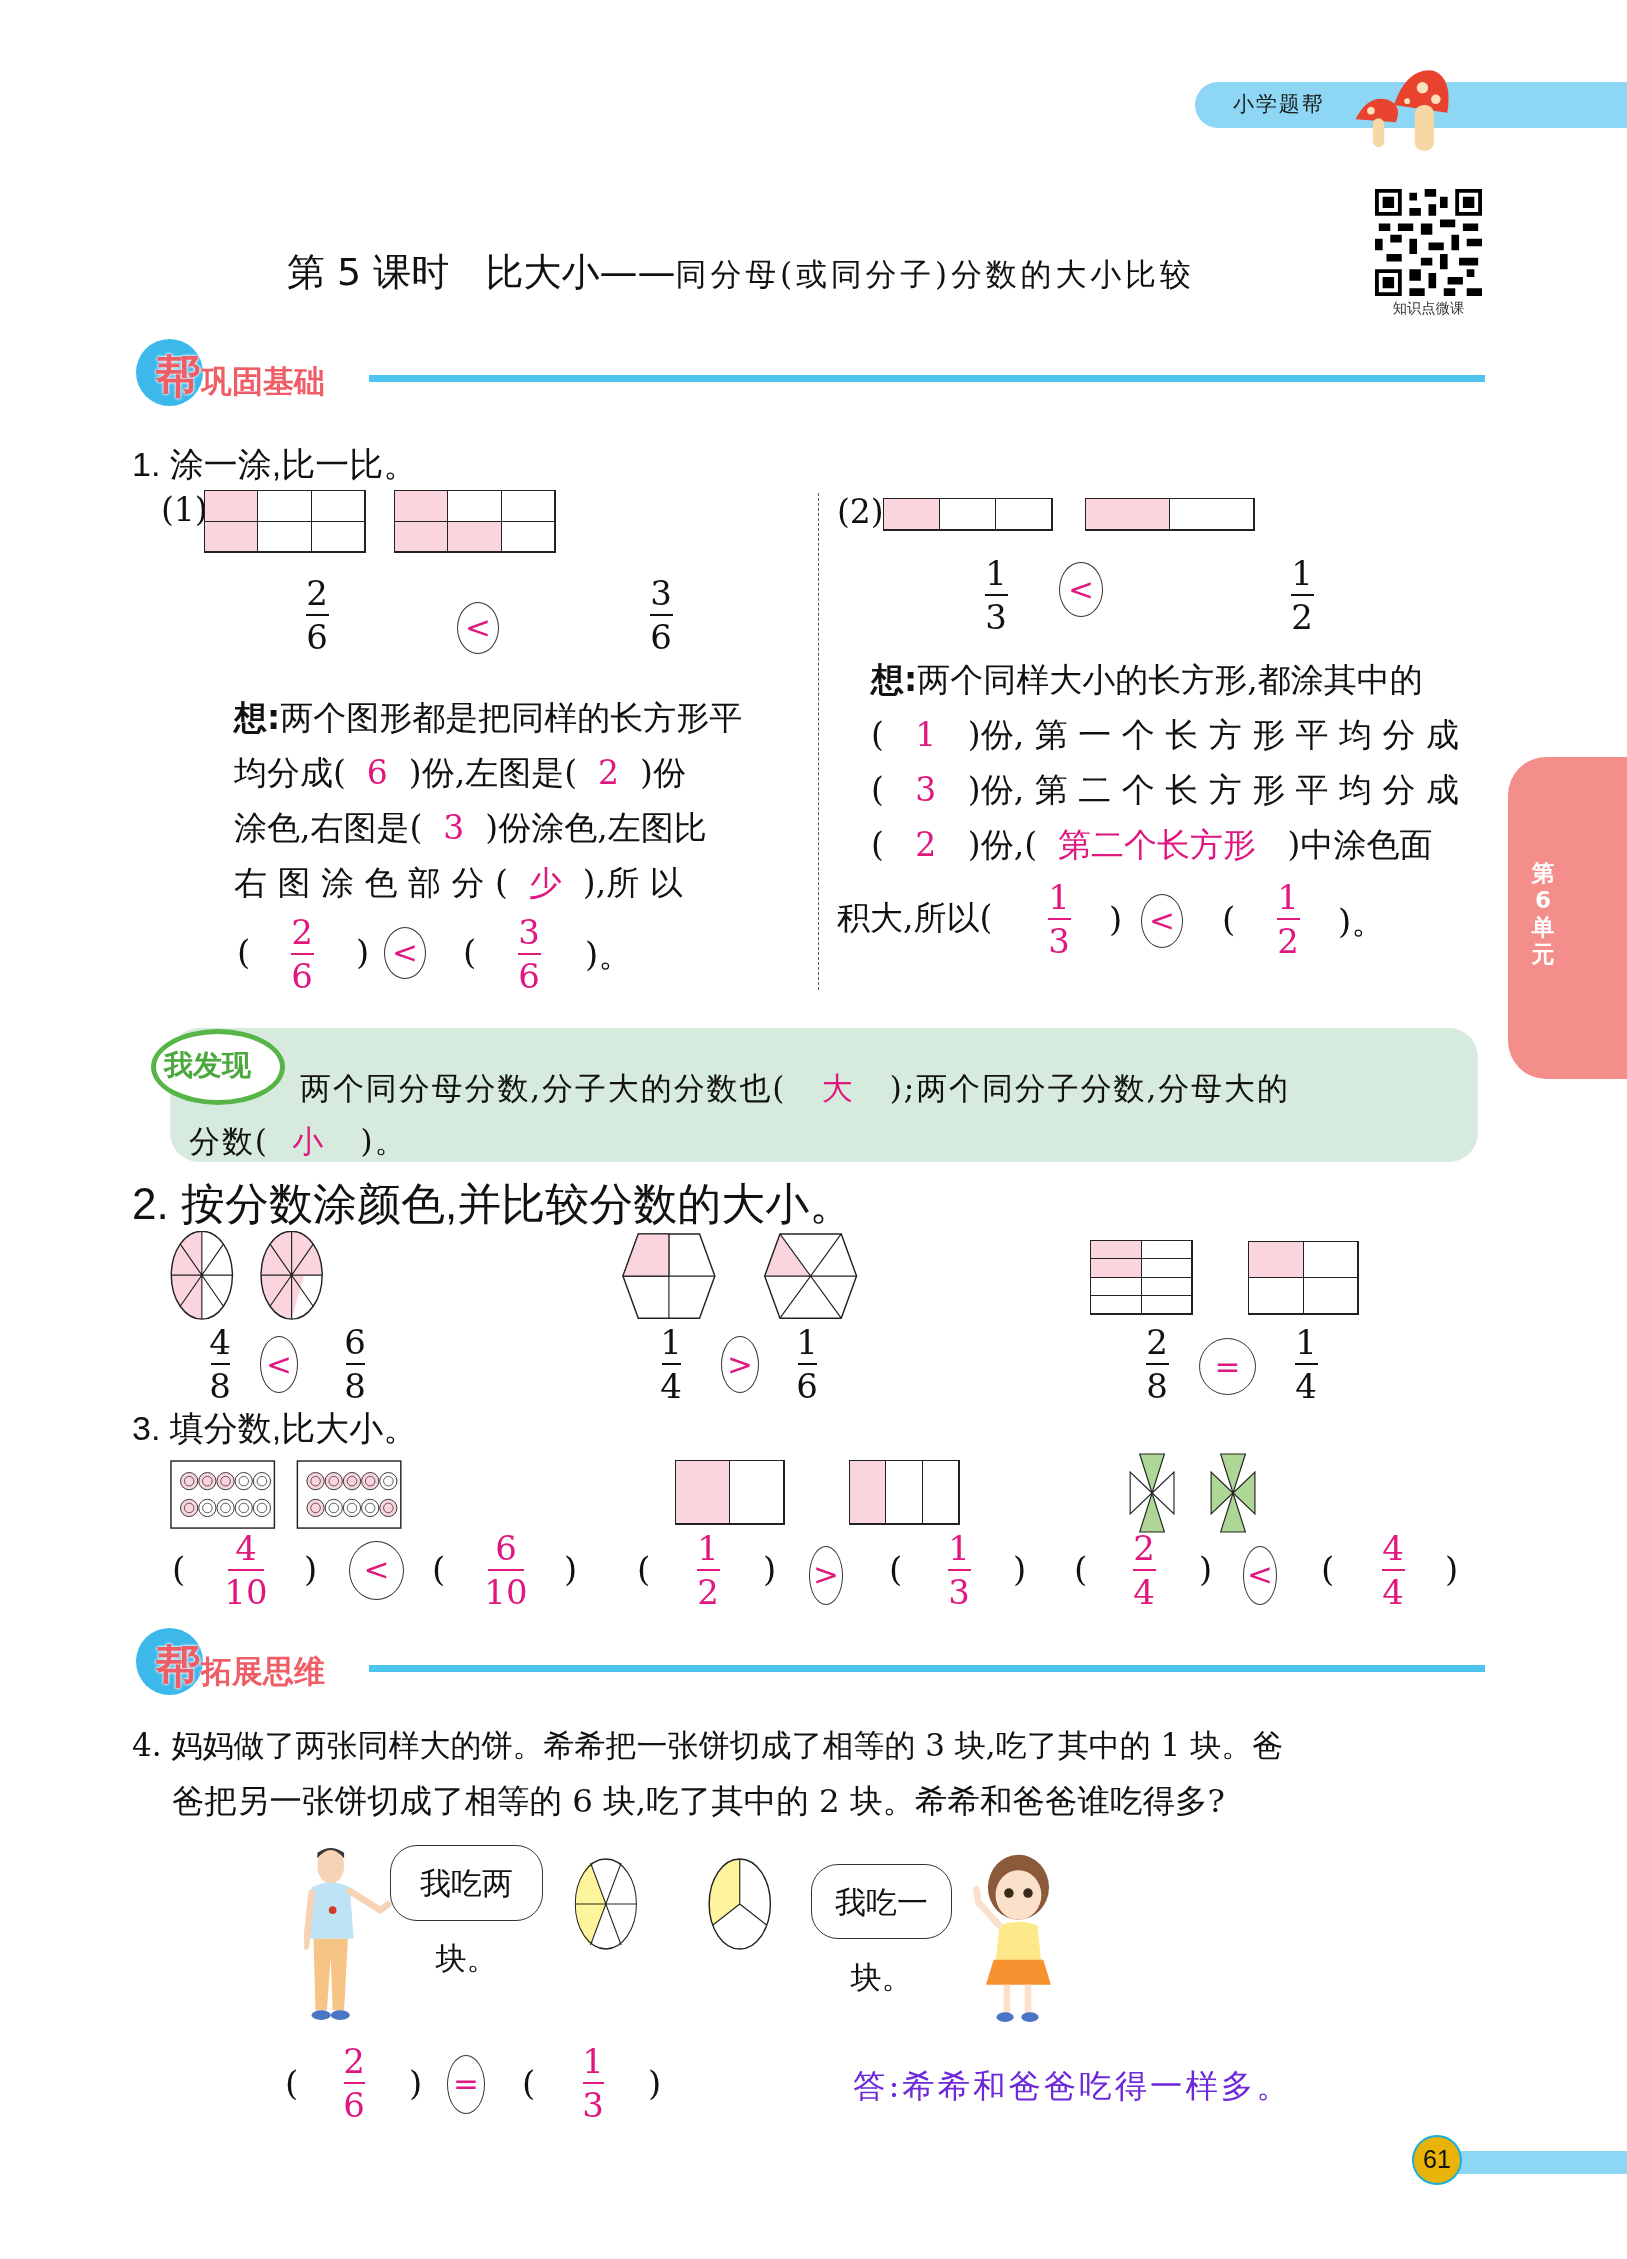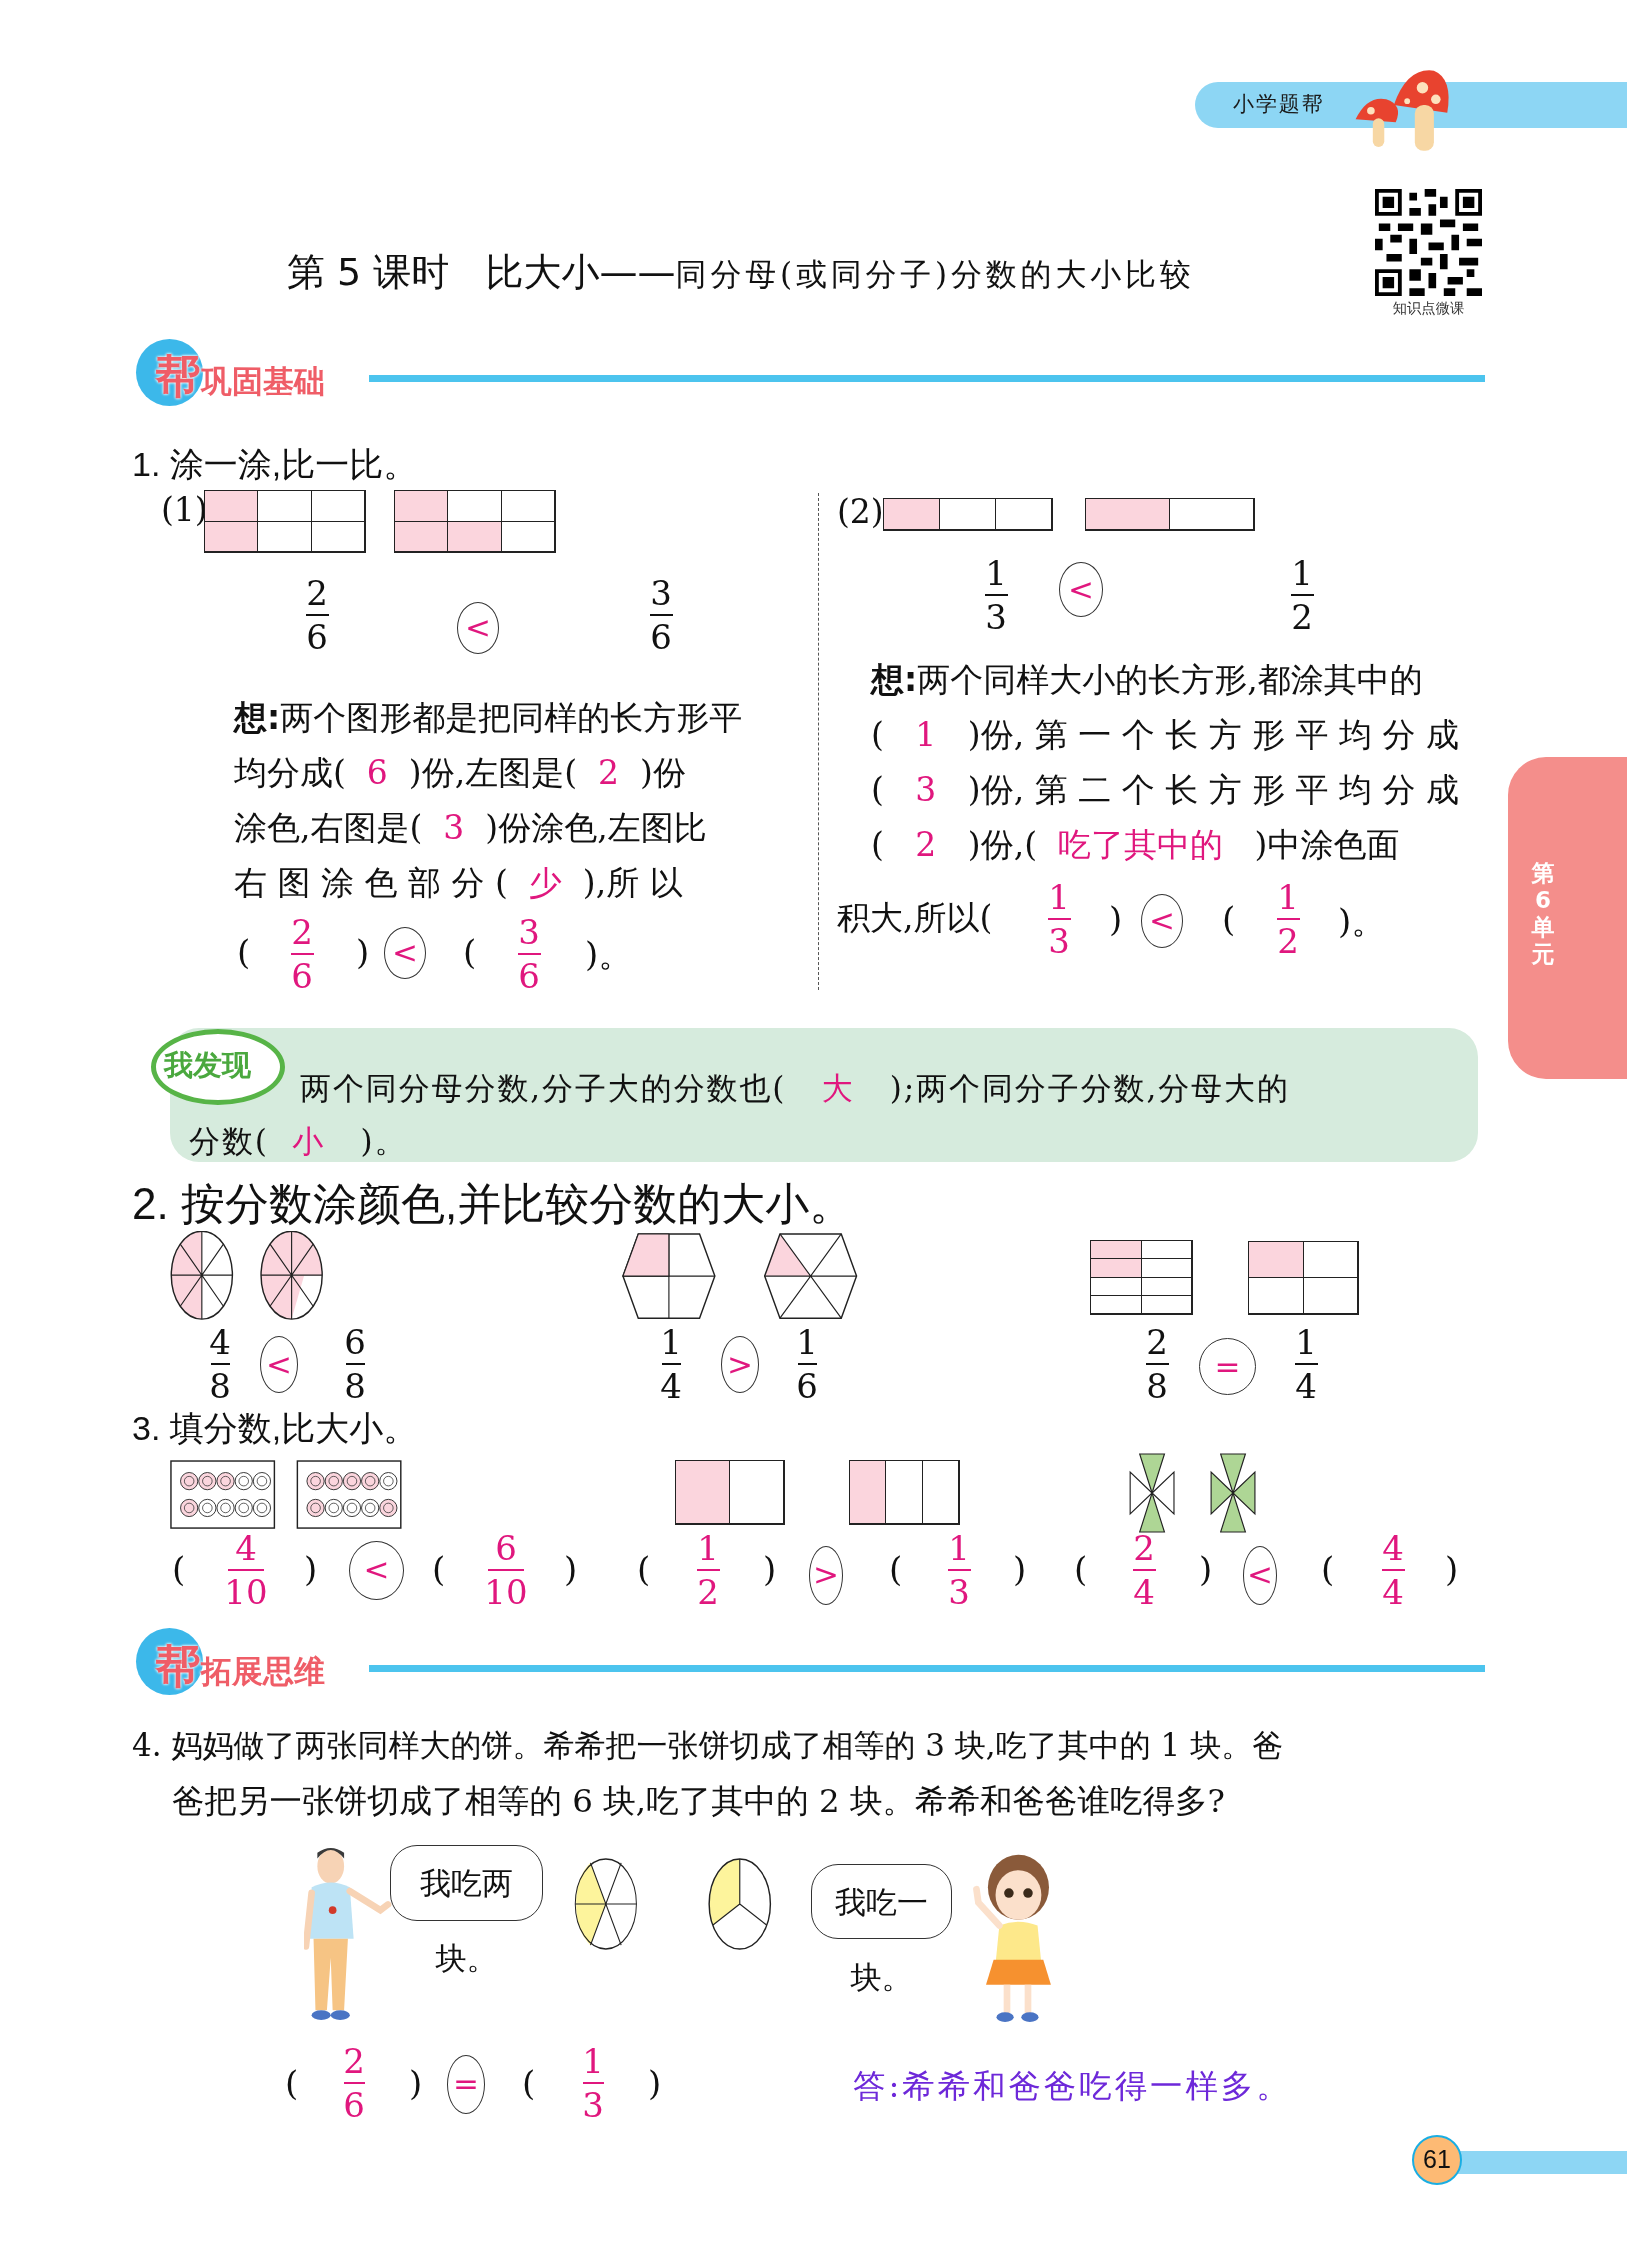--- a/index.html
+++ b/index.html
@@ -32,21 +32,21 @@
   .frac .num{display:block;}
   .frac .bar{display:block;height:1.9px;background:currentColor;margin:1.9px auto;}
   .frac .den{display:block;}
   .cmp{position:absolute;border:1.4px solid #333;border-radius:50%;text-align:center;color:#e0177e;font-size:31px;font-family:"DejaVu Sans",sans-serif;box-sizing:border-box;}
   .paren{position:absolute;font-size:34px;}
   .divider{left:818px;top:493px;width:0;height:497px;border-left:1.9px dashed #555;}
   .discover{left:170px;top:1028px;width:1308px;height:134px;background:#d6ebdd;border-radius:29px;}
   .bubble{left:151px;top:1029px;width:134px;height:76px;border:5.7px solid #57b447;border-radius:50%;background:#fff;box-sizing:border-box;}
   .bubble-label{left:164px;top:1046px;color:#4aa83e;font-family:"DejaVu Sans",sans-serif;font-weight:bold;font-size:29px;}
   .speech{border:1.4px solid #333;border-radius:27px;background:#fff;font-size:31px;text-align:center;line-height:75px;box-sizing:border-box;}
-  .page-num{left:1412px;top:2135px;width:50px;height:50px;border:2.9px solid #1aaee3;border-radius:50%;background:#fdba74;box-sizing:border-box;text-align:center;line-height:44px;font-family:"Liberation Sans",sans-serif;font-size:25px;z-index:2;}
+  .page-num{left:1412px;top:2135px;width:50px;height:50px;border:2.9px solid #1aaee3;border-radius:50%;background:#eab308;box-sizing:border-box;text-align:center;line-height:44px;font-family:"Liberation Sans",sans-serif;font-size:25px;z-index:2;}
   .page-bar{left:1458px;top:2151px;width:170px;height:23px;background:#8dd6f4;}
   .answer{font-size:32.5px;color:#6d28d9;letter-spacing:2.9px;}
 </style>
 </head>
 <body>
 
 <div class="abs top-bar"></div>
 <div class="abs brand">小学题帮</div>
 <svg class="abs" style="left:1348px;top:57px" width="105" height="96" viewBox="0 0 110 100">
   <path d="M8 65 Q20 40 40 44 Q58 50 50 68 Z" fill="#e8432f"></path>
@@ -157,21 +157,21 @@
 <div class="frac" style="left:1281px;top:554px;width:42px">
     <span class="num">1</span>
     <span class="bar" style="width:23px"></span>
     <span class="den">2</span>
   </div>
 
 <div class="abs txt" style="left:871px;top:652px;line-height:55px">
   <b style="font-family:'DejaVu Sans',sans-serif">想:</b><span>两个同样大小的长方形,都涂其中的</span><br>
   (&nbsp;&nbsp;&nbsp;<span class="pink">1</span>&nbsp;&nbsp;&nbsp;<span>)份, 第 一 个 长 方 形 平 均 分 成</span><br>
   (&nbsp;&nbsp;&nbsp;<span class="pink">3</span>&nbsp;&nbsp;&nbsp;<span>)份, 第 二 个 长 方 形 平 均 分 成</span><br>
-  (&nbsp;&nbsp;&nbsp;<span class="pink">2</span>&nbsp;&nbsp;&nbsp;<span>)份,(</span>&nbsp;&nbsp;<span class="pink">吃了其中的</span>&nbsp;&nbsp;&nbsp;<span>)中涂色面</span>
+  (&nbsp;&nbsp;&nbsp;<span class="pink">2</span>&nbsp;&nbsp;&nbsp;<span>)份,(</span>&nbsp;&nbsp;<span class="pink">第二个长方形</span>&nbsp;&nbsp;&nbsp;<span>)中涂色面</span>
 </div>
 <div class="abs txt" style="left:837px;top:899px">积大,所以(</div>
 <div class="frac pink" style="left:1040px;top:878px;width:38px">
     <span class="num">1</span>
     <span class="bar" style="width:23px"></span>
     <span class="den">3</span>
   </div>
 <div class="paren" style="left:1109px;top:899px">)</div>
 <div class="cmp" style="left:1141px;top:894px;width:42px;height:54px;line-height:50px">&lt;</div>
 <div class="paren" style="left:1222px;top:899px">(</div>

